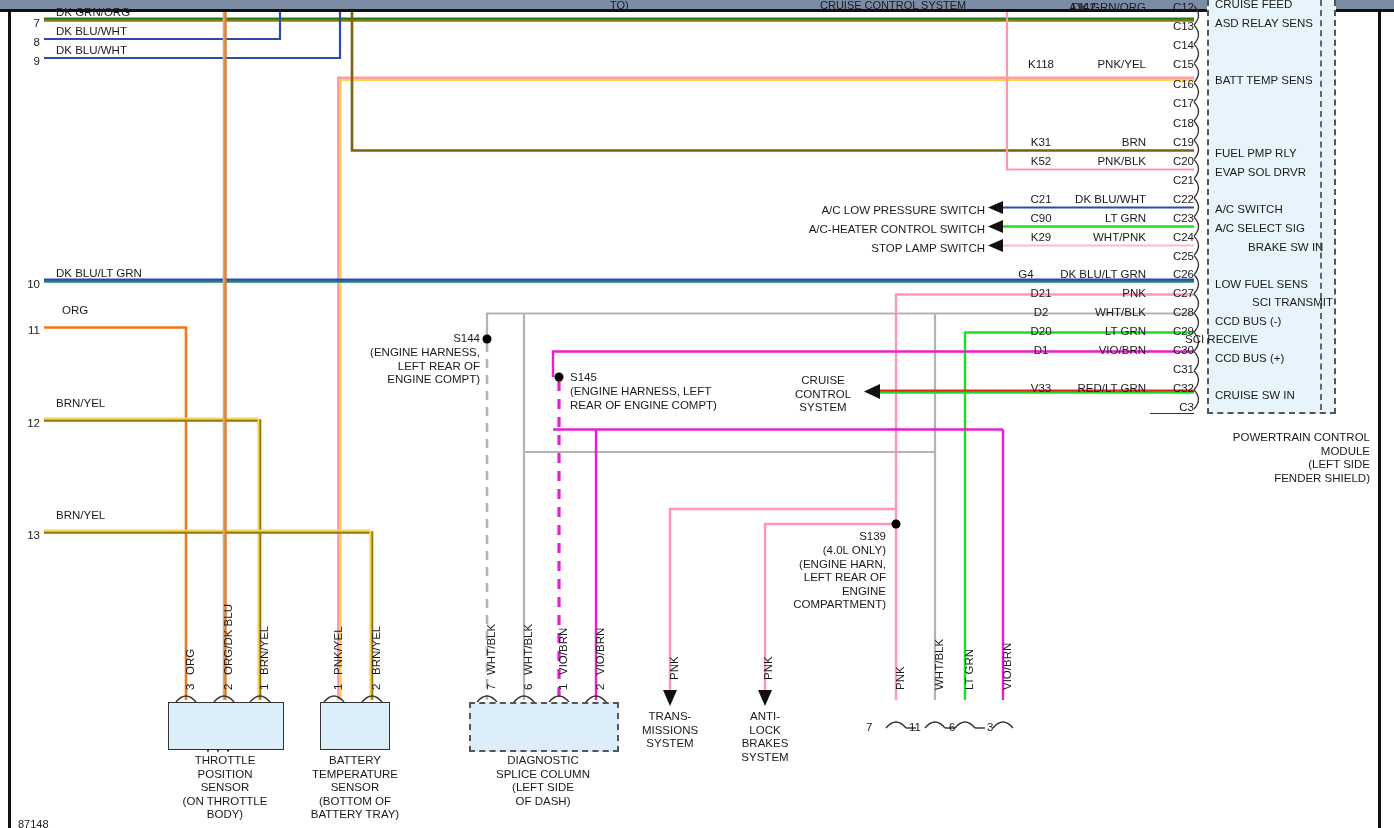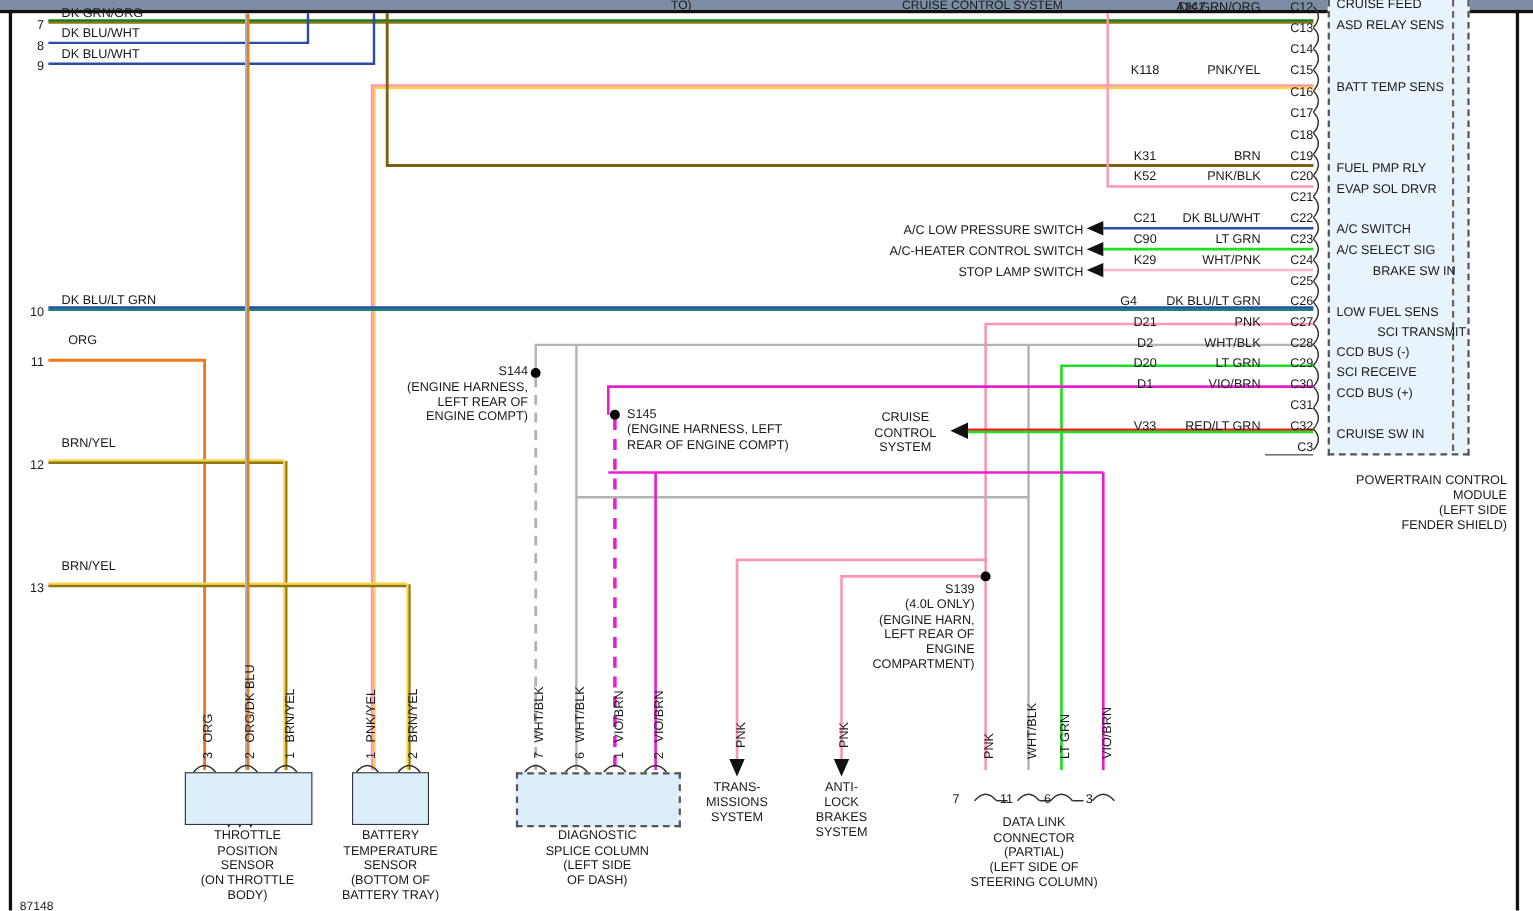--- a/index.html
+++ b/index.html
@@ -284,21 +284,21 @@
     <div class="pcmtxt" style="left:1215px;top:17px;">ASD RELAY SENS</div>
     <div class="pcmtxt" style="left:1215px;top:74px;">BATT TEMP SENS</div>
     <div class="pcmtxt" style="left:1215px;top:147px;">FUEL PMP RLY</div>
     <div class="pcmtxt" style="left:1215px;top:166px;">EVAP SOL DRVR</div>
     <div class="pcmtxt" style="left:1215px;top:203px;">A/C SWITCH</div>
     <div class="pcmtxt" style="left:1215px;top:222px;">A/C SELECT SIG</div>
     <div class="pcmtxt" style="left:1215px;top:241px;padding-left:33px;">BRAKE SW IN</div>
     <div class="pcmtxt" style="left:1215px;top:278px;">LOW FUEL SENS</div>
     <div class="pcmtxt" style="left:1215px;top:296px;margin-left:37px;">SCI TRANSMIT</div>
     <div class="pcmtxt" style="left:1215px;top:315px;">CCD BUS (-)</div>
-    <div class="pcmtxt" style="left:1215px;top:333px;">SCI RECEIVE</div>
+    <div class="pcmtxt" style="left:1185px;top:333px;">SCI RECEIVE</div>
     <div class="pcmtxt" style="left:1215px;top:352px;">CCD BUS (+)</div>
     <div class="pcmtxt" style="left:1215px;top:389px;">CRUISE SW IN</div>
   </div>
 
   <div class="clabel" style="left:1160px;top:431px;width:210px;text-align:right;">POWERTRAIN CONTROL
 MODULE
 (LEFT SIDE
 FENDER SHIELD)</div>
 
   <div class="t" style="left:760px;top:204px;width:225px;text-align:right;">A/C LOW PRESSURE SWITCH</div>
@@ -355,25 +355,20 @@
 OF DASH)</div>
   <div class="vert" style="left:485px;top:690px;">7</div>
   <div class="vert" style="left:522px;top:690px;">6</div>
   <div class="vert" style="left:557px;top:690px;">1</div>
   <div class="vert" style="left:594px;top:690px;">2</div>
   <div class="vert" style="left:485px;top:675px;">WHT/BLK</div>
   <div class="vert" style="left:522px;top:675px;">WHT/BLK</div>
   <div class="vert" style="left:557px;top:675px;">VIO/BRN</div>
   <div class="vert" style="left:594px;top:675px;">VIO/BRN</div>
 
-  <div class="clabel" style="left:866px;top:742px;width:148px;">DATA LINK
-CONNECTOR
-(PARTIAL)
-(LEFT SIDE OF
-STEERING COLUMN)</div>
   <div class="t" style="left:866px;top:721px;">7</div>
   <div class="t" style="left:909px;top:721px;">11</div>
   <div class="t" style="left:949px;top:721px;">6</div>
   <div class="t" style="left:987px;top:721px;">3</div>
   <div class="vert" style="left:894px;top:690px;">PNK</div>
   <div class="vert" style="left:933px;top:690px;">WHT/BLK</div>
   <div class="vert" style="left:963px;top:690px;">LT GRN</div>
   <div class="vert" style="left:1001px;top:690px;">VIO/BRN</div>
 
   <div class="vert" style="left:668px;top:680px;">PNK</div>

